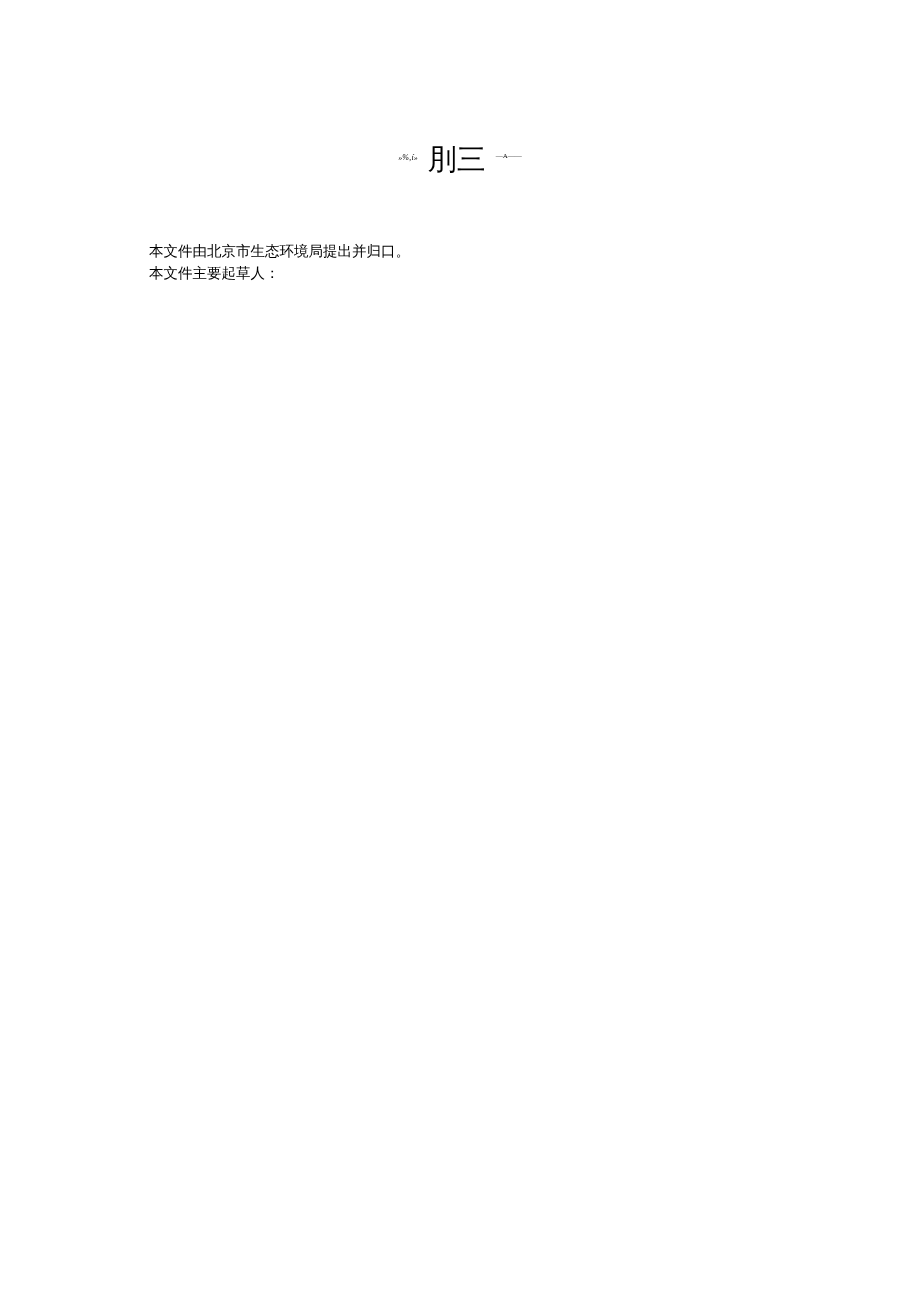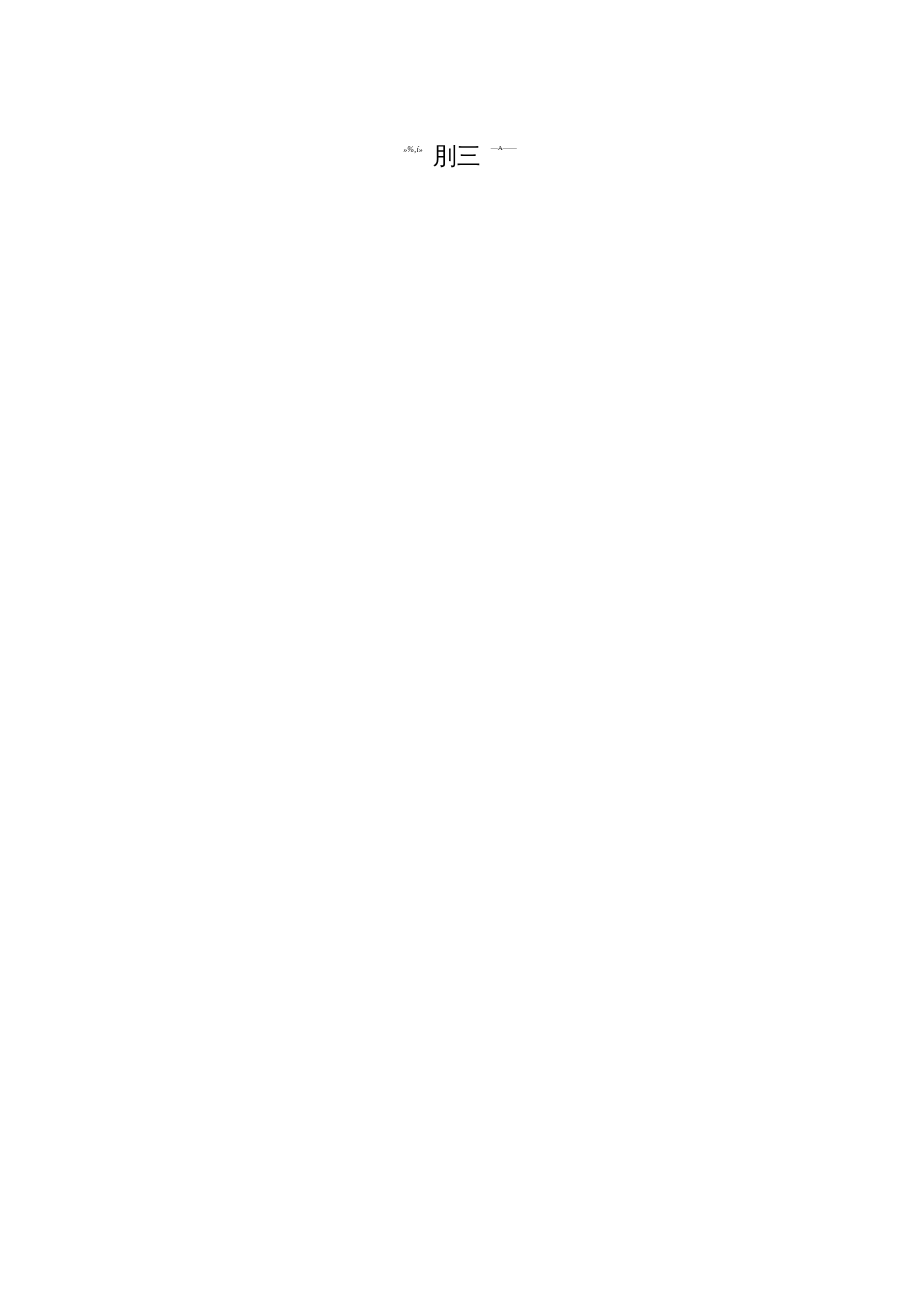--- a/index.html
+++ b/index.html
@@ -22,21 +22,21 @@
     margin-bottom: 60px;
   }
   .heading-scribble-left {
     font-size: 8px;
     font-style: italic;
     letter-spacing: 0;
     margin-bottom: 18px;
     font-family: serif;
   }
   .heading-main {
-    font-size: 24px;
+    font-size: 29px;
     font-weight: 400;
     letter-spacing: 0;
   }
   .heading-scribble-right {
     font-size: 7px;
     margin-bottom: 20px;
     font-family: serif;
     letter-spacing: 0;
   }
   .body-text {
@@ -53,15 +53,17 @@
 
 <div class="page">
 
   <div class="heading-row">
     <span class="heading-scribble-left">»%‚í»</span>
     <span class="heading-main">刖三</span>
     <span class="heading-scribble-right">—A——</span>
   </div>
 
   <div class="body-text">
+    <p>本文件由北京市生态环境局提出并归口。</p>
+    <p>本文件主要起草人：</p>
   </div>
 
 </div>
 
 </body></html>

